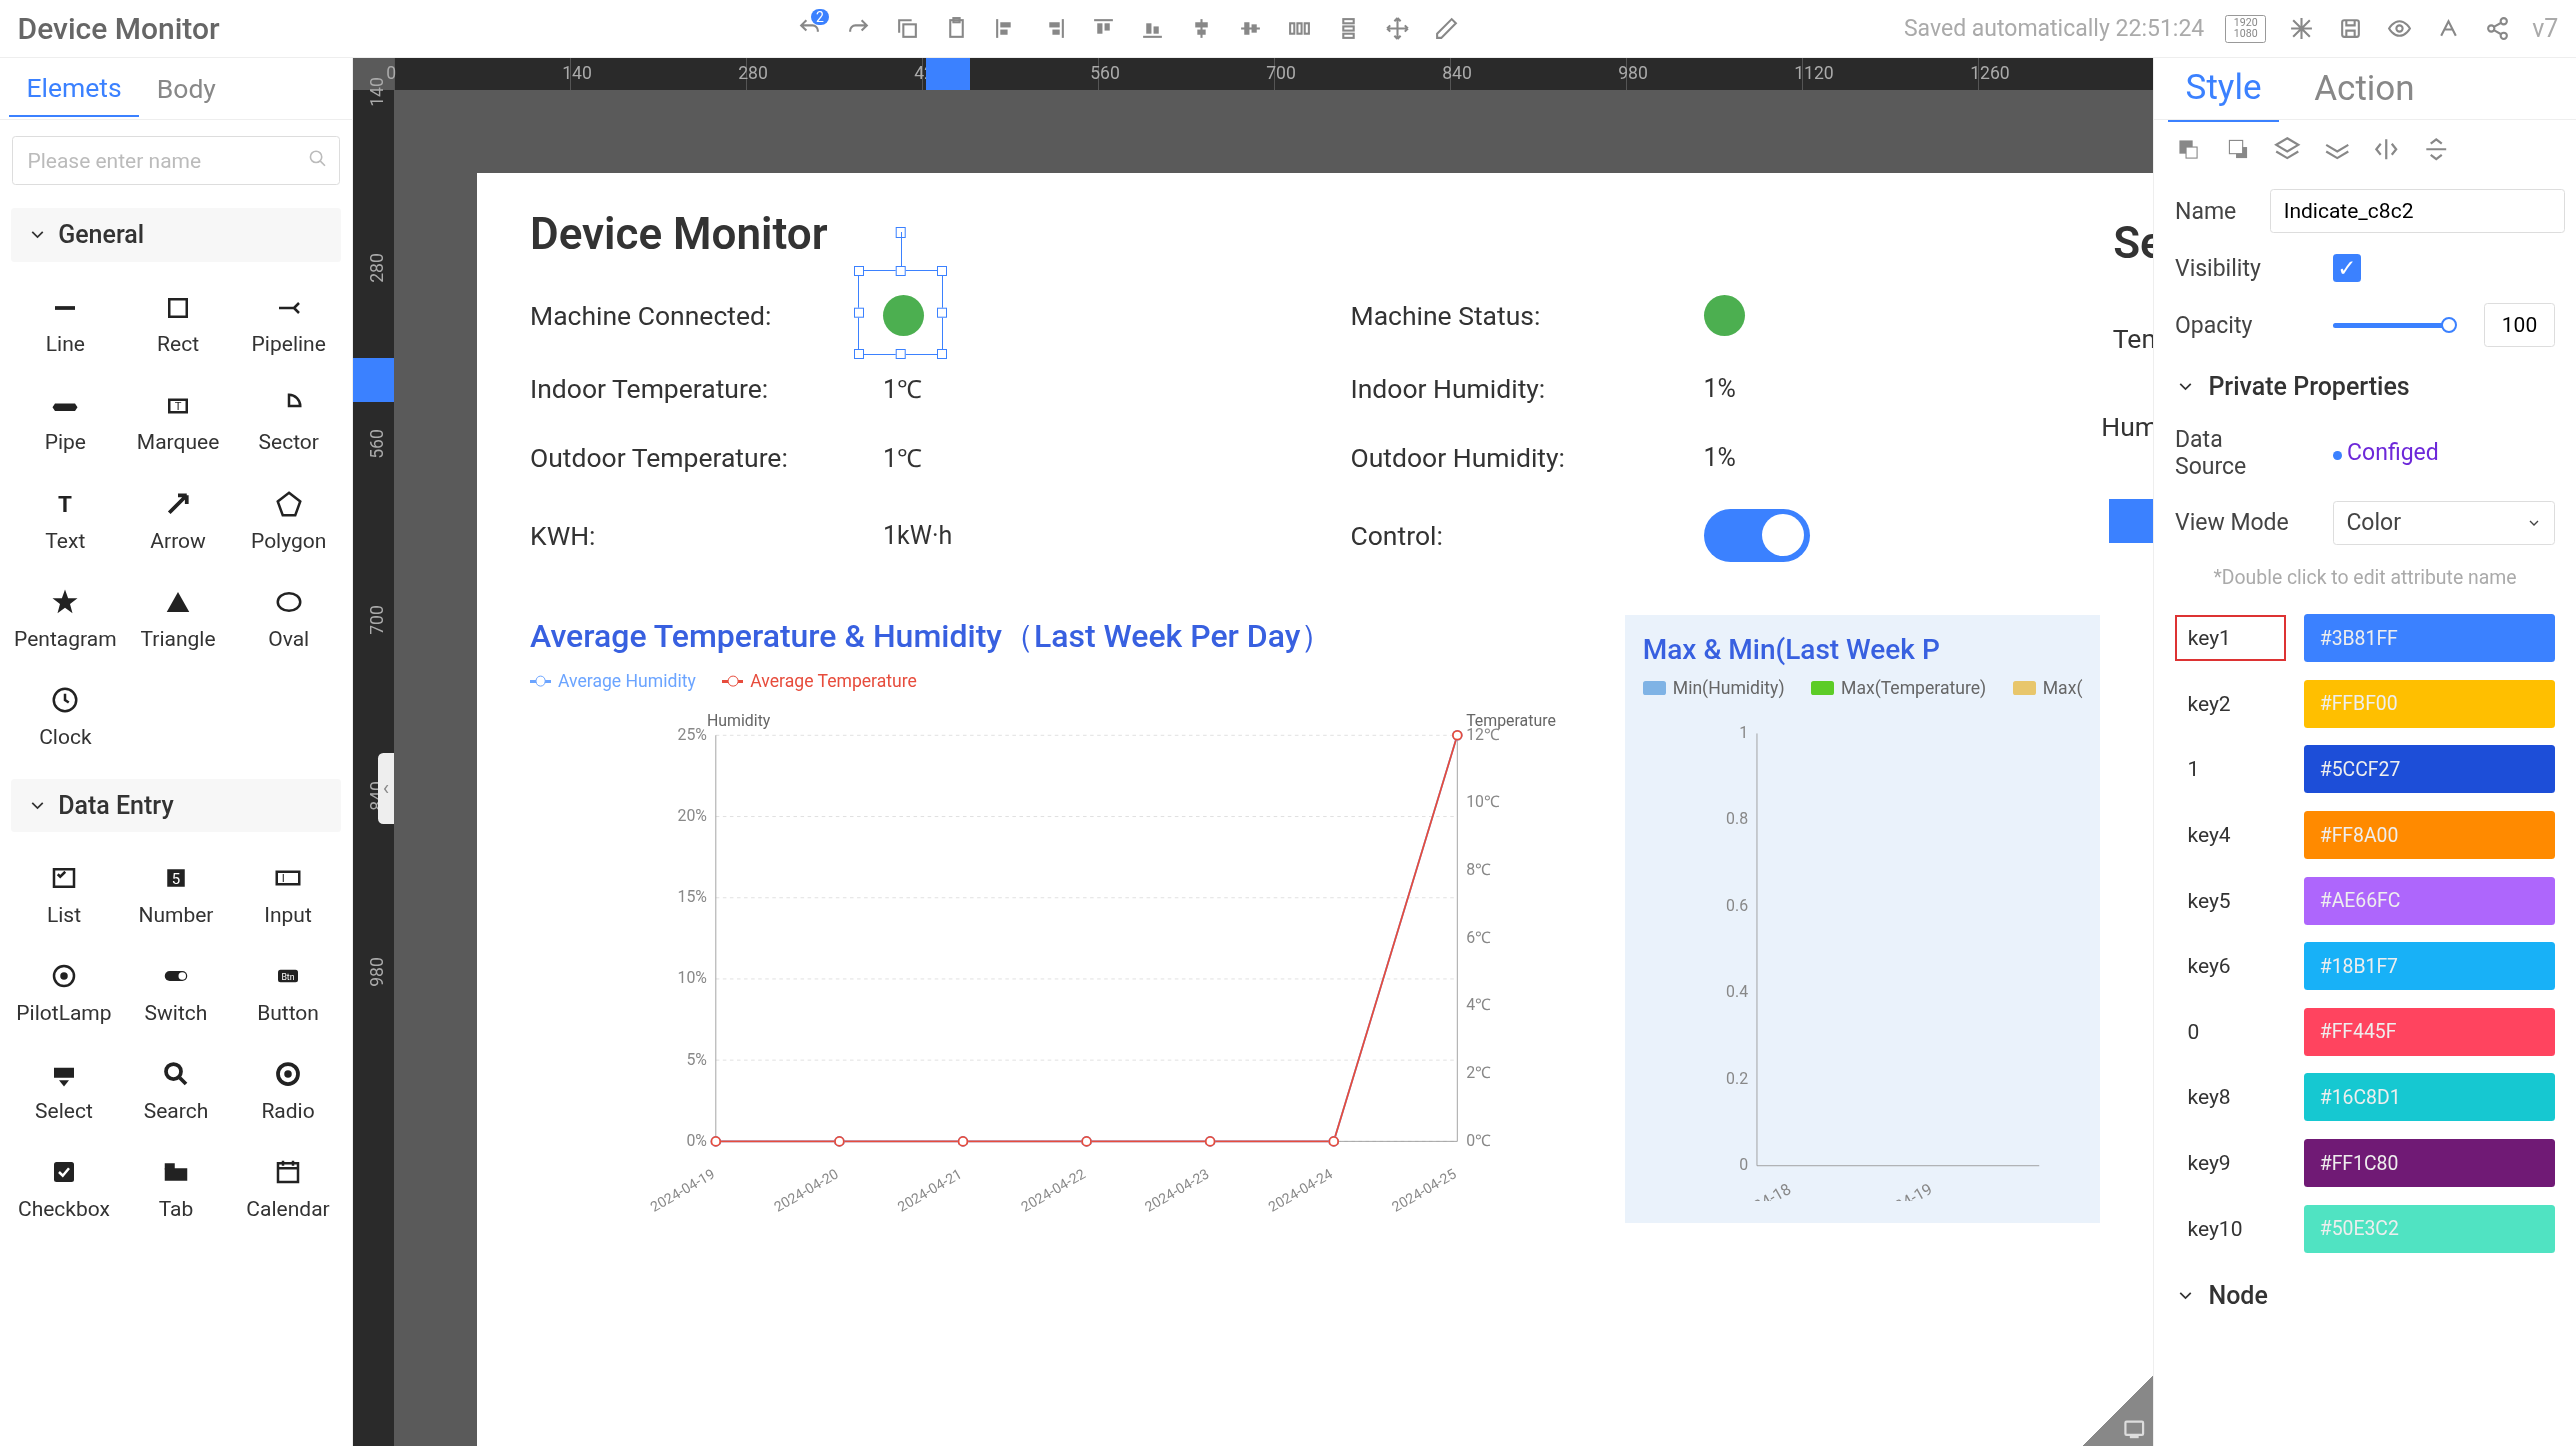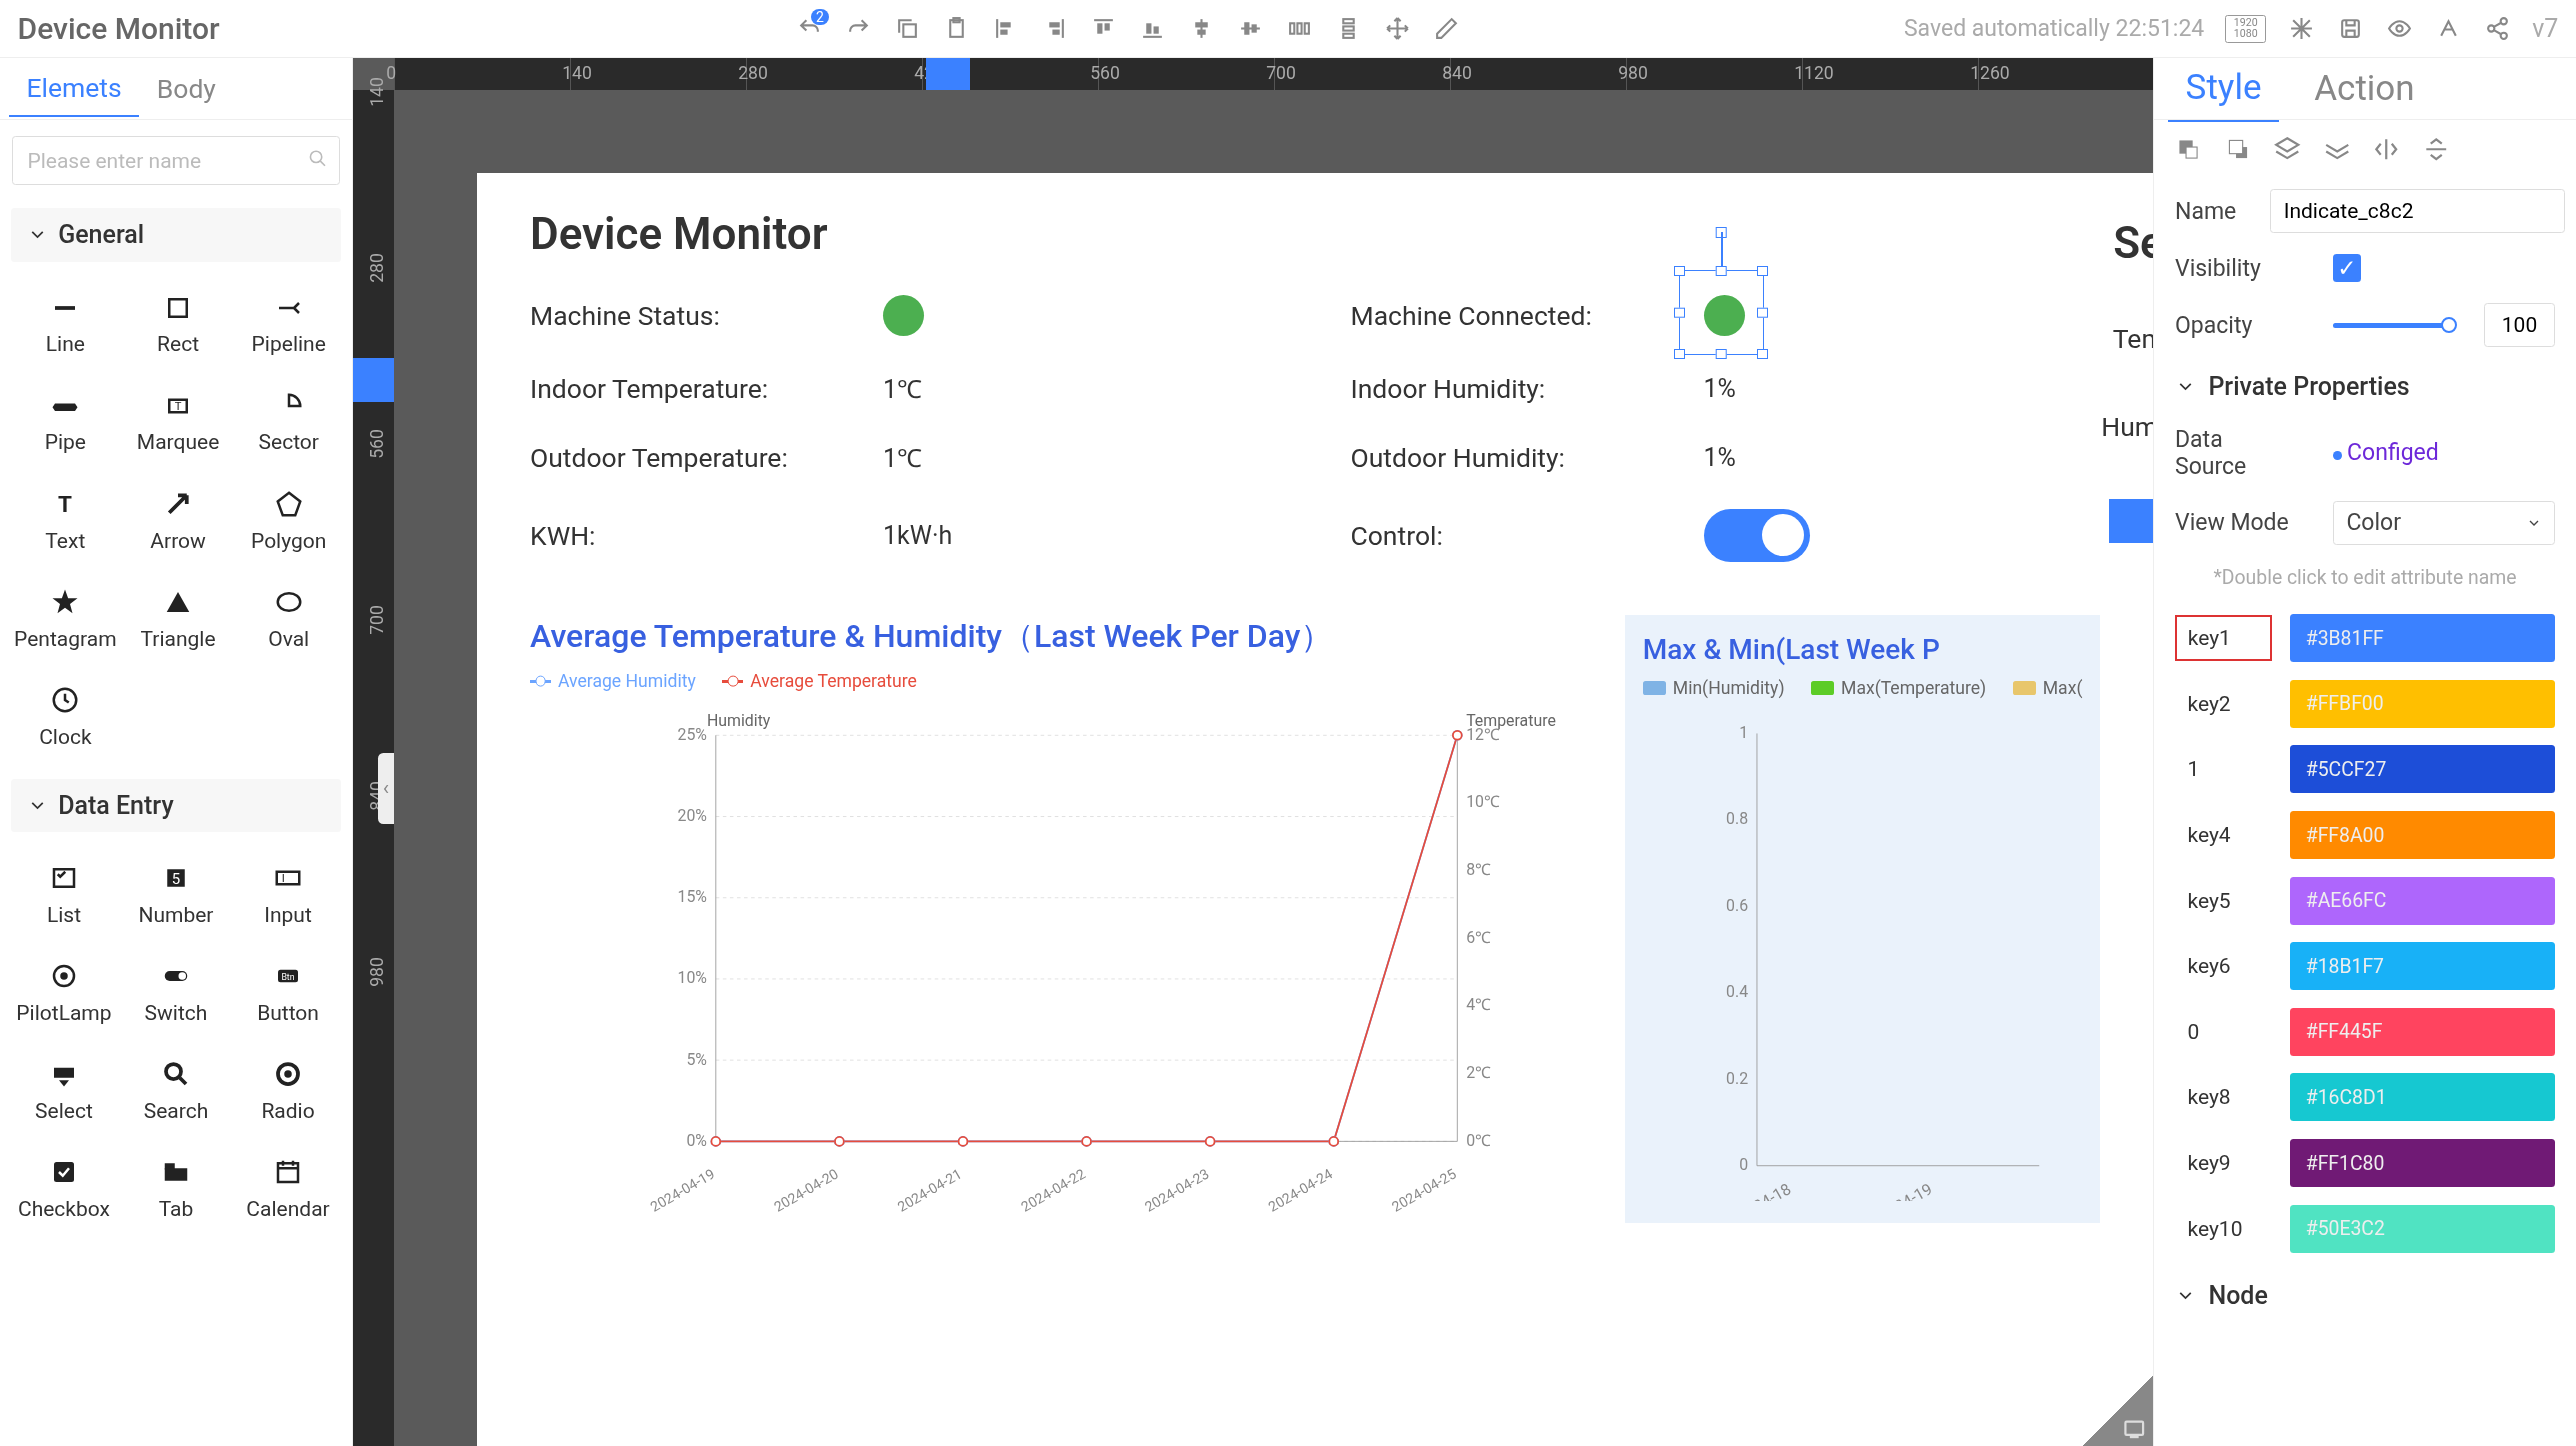--- a/index.html
+++ b/index.html
@@ -78,21 +78,21 @@
 .slider .knob{position:absolute;right:-7px;top:50%;transform:translateY(-50%);width:16px;height:16px;border-radius:50%;background:#fff;border:2.6px solid #3B81FF}
 .num-input{width:71px;height:44px;border:0.9px solid #ddd;border-radius:3.5px;text-align:center;font-size:21px}
 .section-title{display:flex;align-items:center;gap:12.4px;padding:14px 21px;font-size:25px;font-weight:500}
 .link{color:#6d28d9}
 .dot-ind{width:8.8px;height:8.8px;border-radius:50%;background:#3B81FF;display:inline-block;margin-right:5.3px}
 .select-box{flex:1;height:44px;border:0.9px solid #ddd;border-radius:3.5px;padding:0 12.4px;display:flex;align-items:center;justify-content:space-between;color:#444}
 .hint{text-align:center;color:#aaa;font-size:19.4px;padding:8.8px 26.5px;line-height:1.4}
 .color-list{padding:5.3px 17.6px}
 .color-row{display:flex;align-items:center;gap:17.6px;padding:8.8px 3.5px}
 .color-row.sel .key-cell{border:2.6px solid #d33;padding:8.8px 10.6px}
-.key-cell{width:97px;padding:11.5px 12.4px;font-size:21px}
+.key-cell{width:111px;padding:11.5px 12.4px;font-size:21px}
 .color-swatch{flex:1;height:48px;border-radius:3.5px;display:flex;align-items:center;padding:0 16px;color:#eee;font-size:19.4px}
 .pull-tab{position:absolute;left:-17.6px;top:618px;width:17.6px;height:62px;background:#fafafa;border:0.9px solid #ddd;border-right:none;border-radius:5.3px 0 0 5.3px;display:flex;align-items:center;justify-content:center;color:#888}
 .badge2{position:absolute;top:-5.3px;right:-5.3px;background:#3B81FF;color:#fff;border-radius:8.8px;font-size:14px;padding:0 5.3px;line-height:16px}
 .corner-tri{position:absolute;right:0;bottom:0;width:71px;height:71px;background:linear-gradient(135deg,transparent 50%,#888 50%);display:flex;align-items:flex-end;justify-content:flex-end;padding:5.3px;color:#ddd}
 </style>
 </head>
 <body>
 
 <div class="topbar">
   <div class="topbar-left">Device Monitor</div>
@@ -533,42 +533,42 @@
     <div class="expand-handle" style="left:auto;right:auto;left:25px;top:50%">‹</div>
 
     <div class="canvas">
       <h1>Device Monitor</h1>
       <div style="position:absolute;right:-26.5px;top:44px;font-size:44px;font-weight:600">Ser</div>
       <div style="position:absolute;right:-26.5px;top:150px;font-size:26.5px">Temp</div>
       <div style="position:absolute;right:-26.5px;top:238px;font-size:26.5px">Humid</div>
       <div style="position:absolute;right:-26.5px;top:326px;background:#3B81FF;width:71px;height:44px"></div>
 
       <div class="stat-grid">
-        <div class="stat-row">
-            <span class="stat-label">Machine Status:</span>
-            <div class="dot"></div>
-          </div>
         <div class="stat-row">
             <span class="stat-label">Machine Connected:</span>
           <div style="position:relative">
             <div class="sel-box" style="left:-25px;top:-25px;width:85px;height:85px">
               <div class="sel-handle" style="left:-5.3px;top:-5.3px"></div>
                 <div class="sel-handle" style="right:-5.3px;top:-5.3px"></div>
               <div class="sel-handle" style="left:-5.3px;bottom:-5.3px"></div>
                 <div class="sel-handle" style="right:-5.3px;bottom:-5.3px"></div>
               <div class="sel-handle" style="left:50%;top:-5.3px;transform:translateX(-50%)"></div>
               <div class="sel-handle" style="left:50%;bottom:-5.3px;transform:translateX(-50%)"></div>
               <div class="sel-handle" style="left:-5.3px;top:50%;transform:translateY(-50%)"></div>
               <div class="sel-handle" style="right:-5.3px;top:50%;transform:translateY(-50%)"></div>
               <div class="sel-handle" style="left:50%;top:-44px;transform:translateX(-50%)"></div>
               <div style="position:absolute;left:50%;top:-39px;width:1.8px;height:35px;background:#3B81FF"></div>
             </div>
             <div class="dot"></div>
           </div>
         </div>
+        <div class="stat-row">
+            <span class="stat-label">Machine Status:</span>
+            <div class="dot"></div>
+          </div>
         <div class="stat-row">
             <span class="stat-label">Indoor Temperature:</span>
             <span class="stat-val">1℃</span>
           </div>
         <div class="stat-row">
             <span class="stat-label">Indoor Humidity:</span>
             <span class="stat-val">1%</span>
           </div>
         <div class="stat-row">
             <span class="stat-label">Outdoor Temperature:</span>

